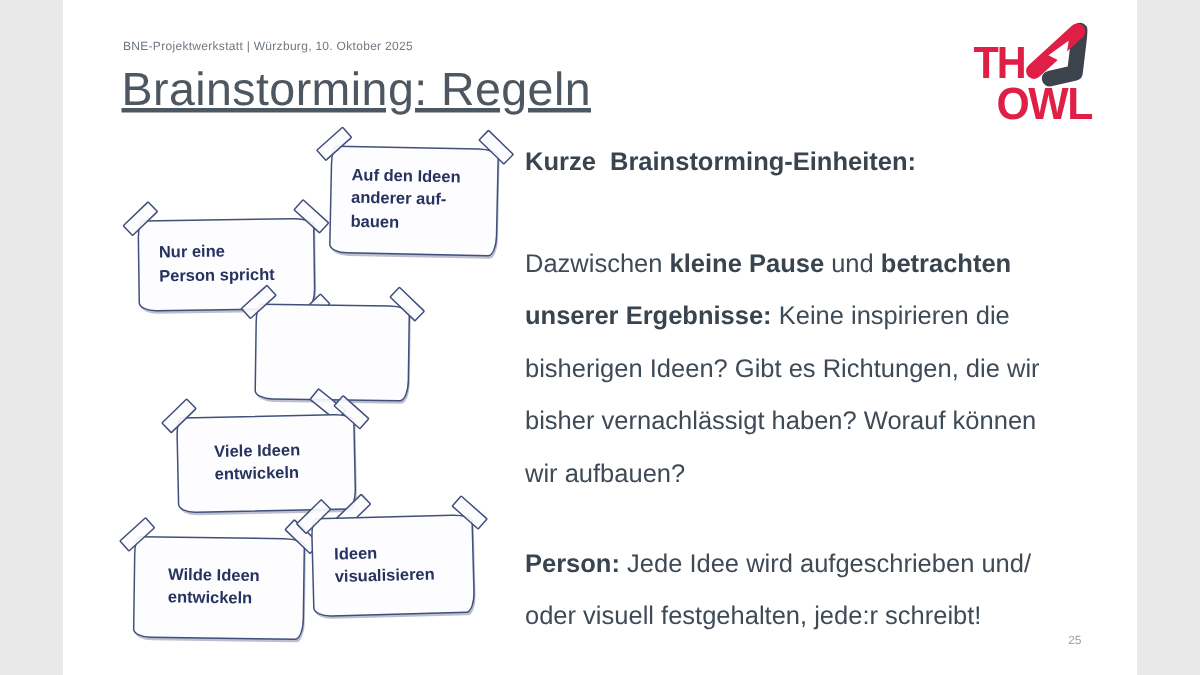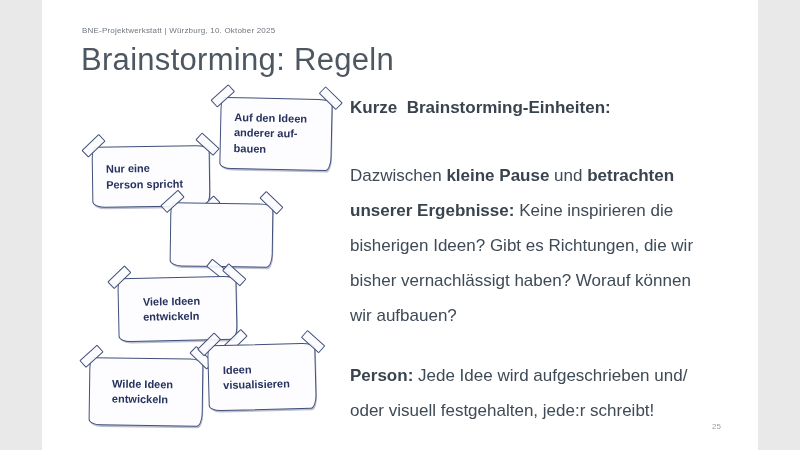--- a/index.html
+++ b/index.html
@@ -11,21 +11,21 @@
     font-family:"Liberation Sans",sans-serif;
     margin:0 auto;
   }
   
   .meta{
     position:absolute;left:40px;top:26px;
     font-size:8px;color:#6f7780;letter-spacing:.2px;
   }
   .title{
     position:absolute;left:39px;top:42px;margin:0;
-    font-size:31px;font-weight:300;color:#4d5761;letter-spacing:.3px;
+    font-size:31px;font-weight:300;color:#4d5761;letter-spacing:.3px;text-decoration:underline;
   }
   
   .logo{position:absolute;top:13px;right:31px;width:82px;height:76px;}
   .logo .th{
     position:absolute;left:4px;top:15px;
     font-size:30px;font-weight:800;letter-spacing:-1.5px;color:#e01f47;line-height:1;
     transform:scaleX(.92);transform-origin:left;
   }
   .logo .owl{
     position:absolute;right:-1px;top:42px;
@@ -70,20 +70,29 @@
     font-size:8px;color:#9aa0a6;
   }
 </style>
 </head>
 <body>
 
 <div class="slide">
 
   <div class="meta">BNE-Projektwerkstatt | Würzburg, 10. Oktober 2025</div>
 
+  <div class="logo">
+    <svg width="42" height="46" viewBox="0 0 100 100">
+      <path d="M88 13 L80 80 L40 89" fill="none" stroke="#3c434c" stroke-width="25" stroke-linecap="round" stroke-linejoin="round"></path>
+      <path d="M15 77 L84 14" fill="none" stroke="#e01f47" stroke-width="25" stroke-linecap="round"></path>
+      <path d="M38 52 L70 29 L65 66 Z" fill="#ffffff"></path>
+    </svg>
+    <span class="th">TH</span>
+    <span class="owl">OWL</span>
+  </div>
 
   <h1 class="title">Brainstorming: Regeln</h1>
 
   <div id="notes">
       <div class="note" style="left: 178px; top: 98px; width: 112px; height: 72px; transform: rotate(1.2deg); text-align: left; padding-left: 13px;">
         <span class="tape tl"></span>
         <span class="tape tr"></span>
         <div>Auf den Ideen<br>anderer auf-<br>bauen</div>
       </div>
       <div class="note" style="left: 50px; top: 146px; width: 118px; height: 61px; transform: rotate(-0.8deg); text-align: left; padding-left: 13px;">

